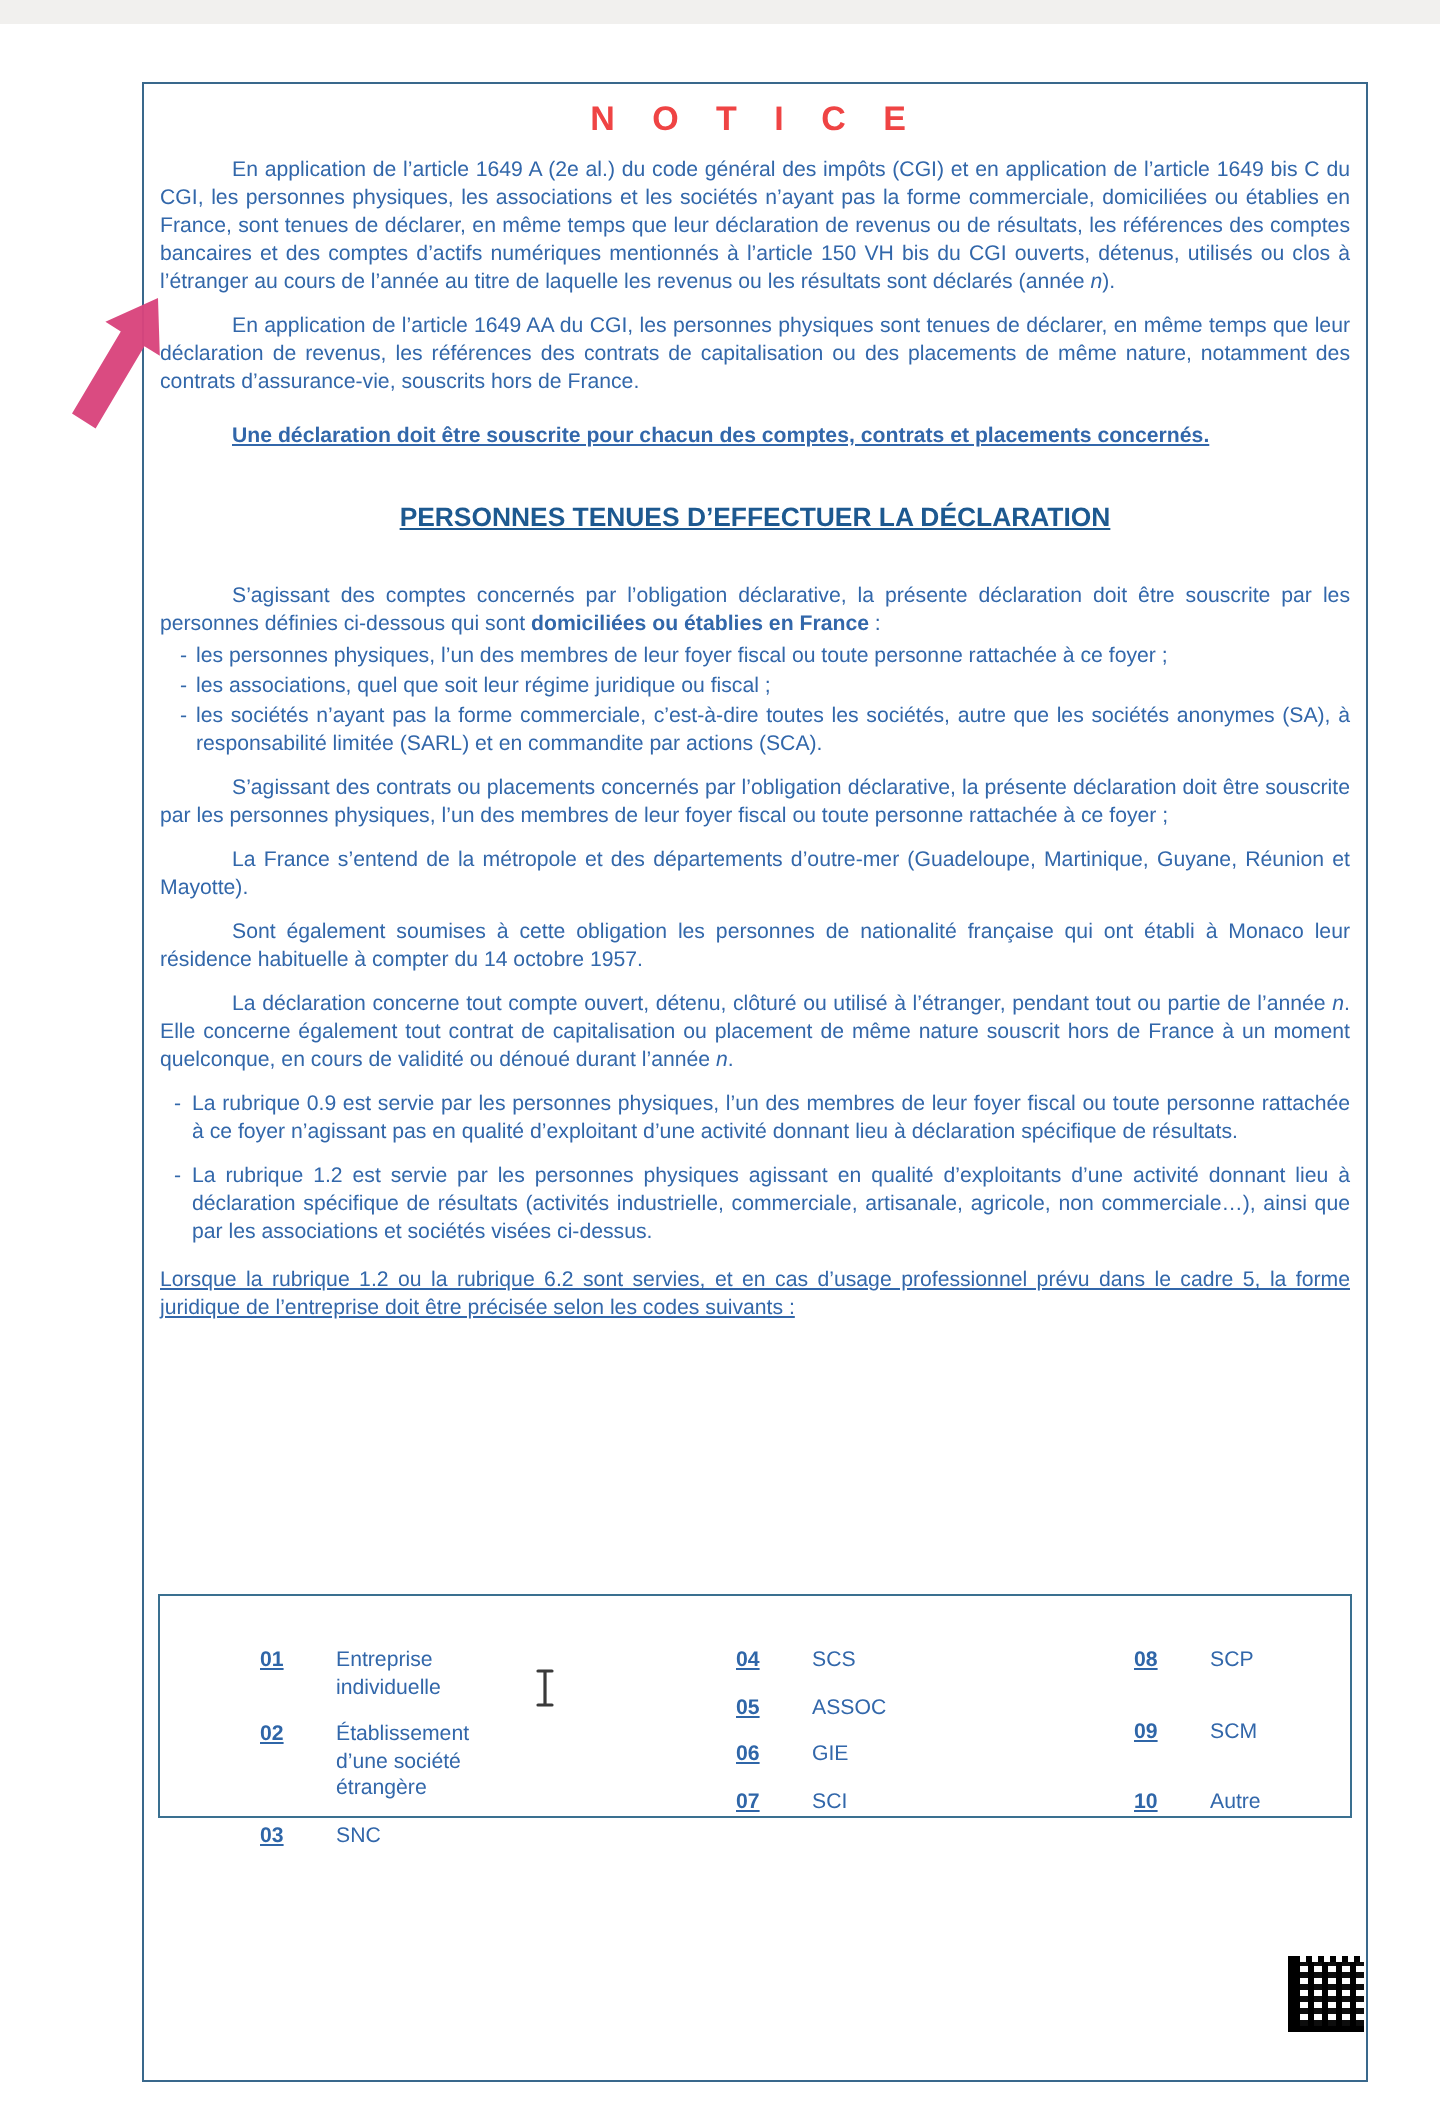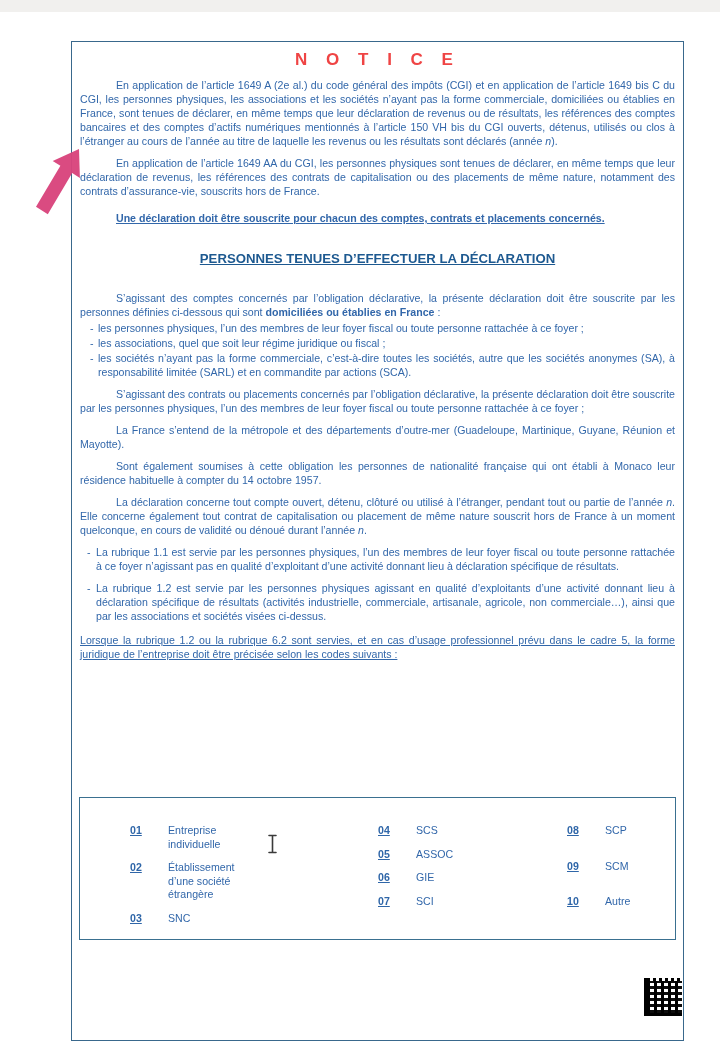--- a/index.html
+++ b/index.html
@@ -36,26 +36,26 @@
   .bullet-list { margin-top:2px; }
   .bullet {
     font-size:10.6px; line-height:14px; color:#3267aa; text-align:justify;
     position:relative; padding-left:18px; margin-top:1px;
   }
   .bullet::before { content:"-"; position:absolute; left:10px; top:0; }
   .bullet-list.spaced .bullet { margin-top:8px; padding-left:16px; }
   .bullet-list.spaced .bullet::before { left:7px; }
 
   .codes-box {
-    position:absolute; left:7px; top:755px; width:597px; height:143px;
+    position:absolute; left:7px; top:755px; width:597px; height:112px;
     border:1px solid #3a7090; background:#fff;
   }
   .codes-col { position:absolute; top:26px; }
   .codes-col.c1 { left:50px; }
-  .codes-col.c2 { left:298px; }
+  .codes-col.c2 { left:288px; }
   .codes-col.c3 { left:487px; }
   .code-row { display:flex; align-items:flex-start; margin-bottom:10px; }
   .codes-col.c3 .code-row { margin-bottom:22px; }
   .code-num {
     font-size:10.6px; font-weight:bold; color:#2f66a8;
     text-decoration:underline; width:16px; flex:0 0 16px;
   }
   .code-label { font-size:10.6px; color:#3267aa; margin-left:22px; line-height:13.5px; }
   .codes-col.c1 .code-label { width:92px; }
 
@@ -102,21 +102,21 @@
   <p class="para">S’agissant des contrats ou placements concernés par l’obligation déclarative, la présente déclaration doit être souscrite par les personnes physiques, l’un des membres de leur foyer fiscal ou toute personne rattachée à ce foyer ;</p>
 
   <p class="para">La France s’entend de la métropole et des départements d’outre-mer (Guadeloupe, Martinique, Guyane, Réunion et Mayotte).</p>
 
   <p class="para">Sont également soumises à cette obligation les personnes de nationalité française qui ont établi à Monaco leur résidence habituelle à compter du 14 octobre 1957.</p>
 
   <p class="para"><span>La déclaration concerne tout compte ouvert, détenu, clôturé ou utilisé à l’étranger, pendant tout ou partie de l’année </span><span class="it">n</span><span>. Elle concerne également tout contrat de capitalisation ou placement de même nature souscrit hors de France à un moment quelconque, en cours de validité ou dénoué durant l’année </span><span class="it">n</span><span>.</span></p>
 
 
   <div class="bullet-list spaced">
-    <div class="bullet">La rubrique 1.1 est servie par les personnes physiques, l’un des membres de leur foyer fiscal ou toute personne rattachée à ce foyer n’agissant pas en qualité d’exploitant d’une activité donnant lieu à déclaration spécifique de résultats.</div>
+    <div class="bullet">La rubrique 0.9 est servie par les personnes physiques, l’un des membres de leur foyer fiscal ou toute personne rattachée à ce foyer n’agissant pas en qualité d’exploitant d’une activité donnant lieu à déclaration spécifique de résultats.</div>
     <div class="bullet">La rubrique 1.2 est servie par les personnes physiques agissant en qualité d’exploitants d’une activité donnant lieu à déclaration spécifique de résultats (activités industrielle, commerciale, artisanale, agricole, non commerciale…), ainsi que par les associations et sociétés visées ci-dessus.</div>
   </div>
 
   <p class="para no-indent" style="margin-top:10px;text-decoration:underline;">Lorsque la rubrique 1.2 ou la rubrique 6.2 sont servies, et en cas d’usage professionnel prévu dans le cadre 5, la forme juridique de l’entreprise doit être précisée selon les codes suivants :</p>
 
   <div class="codes-box">
     <div class="codes-col c1">
       <div class="code-row">
         <span class="code-num">01</span>
         <span class="code-label">Entreprise individuelle</span>

